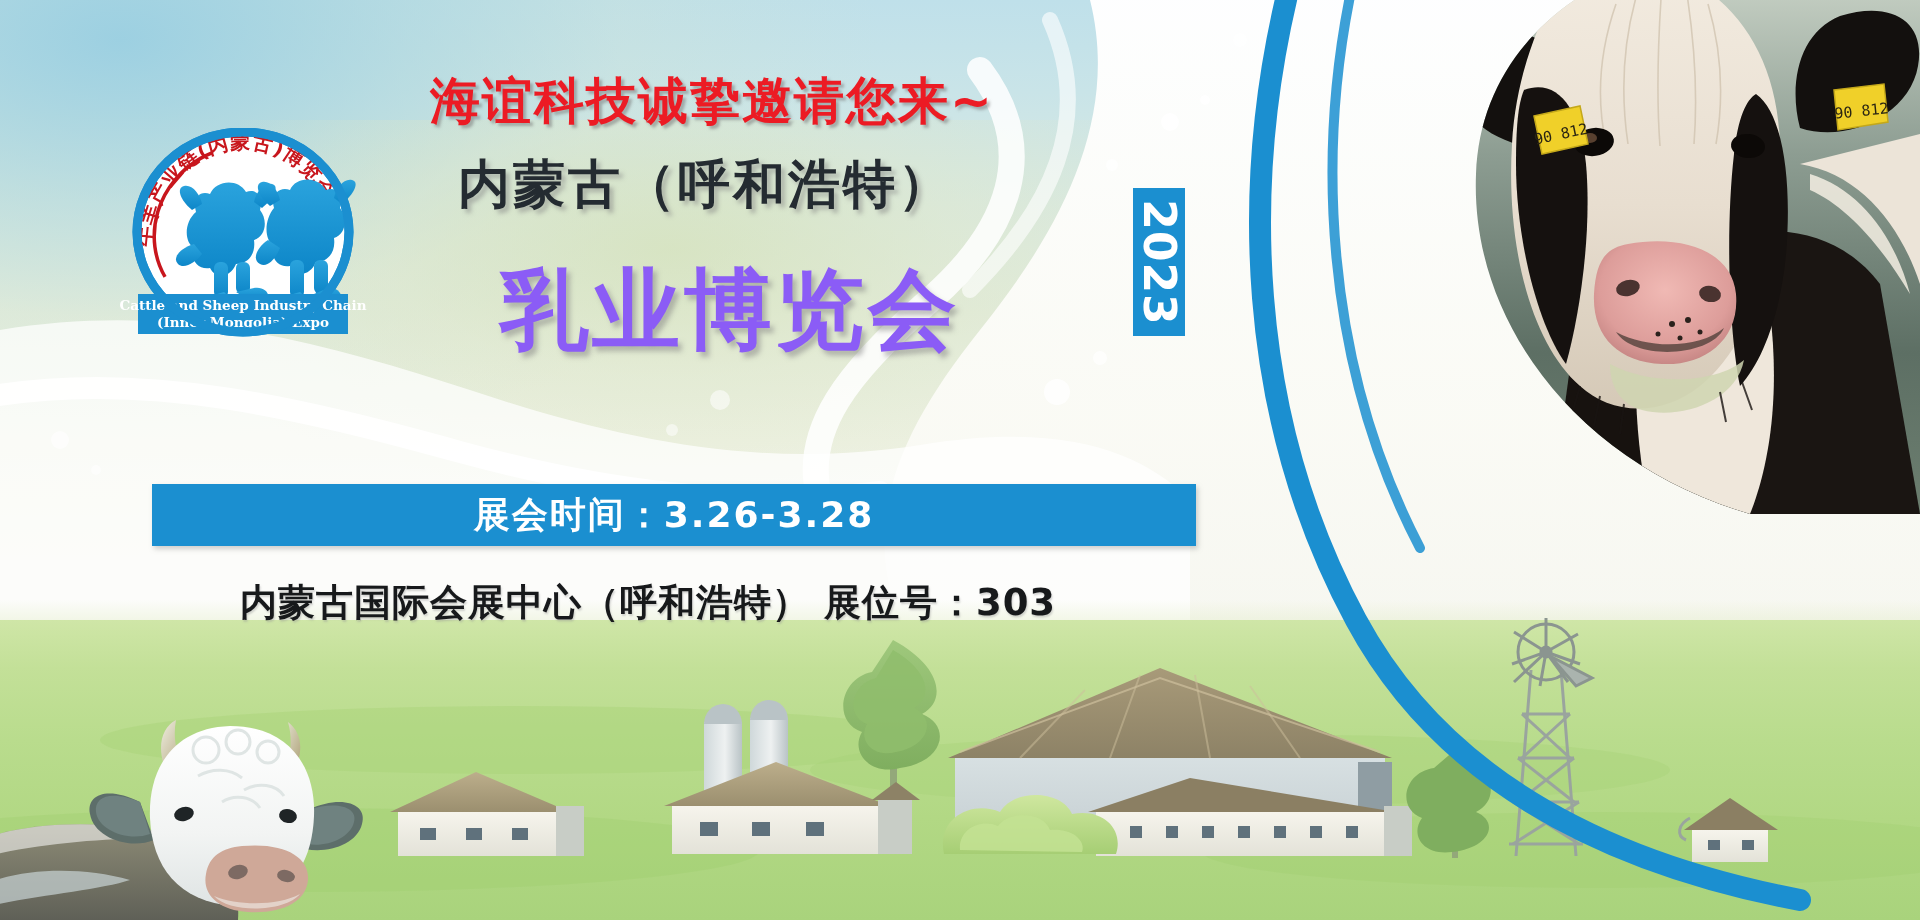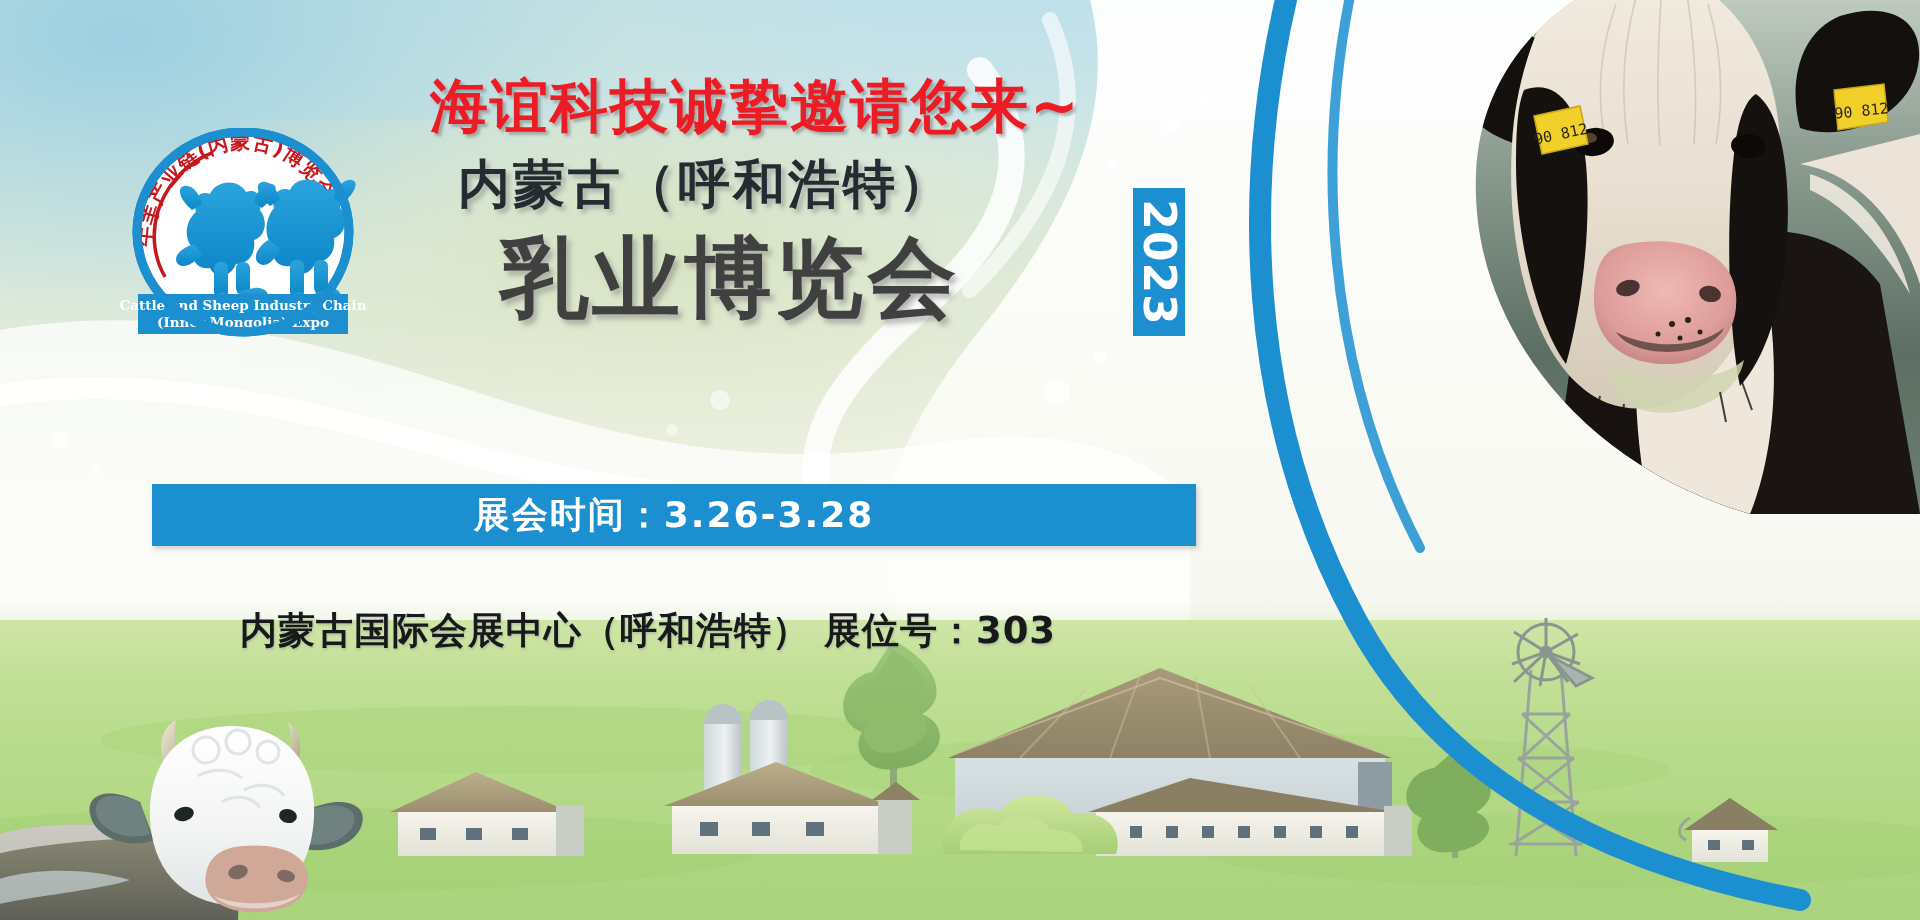--- a/index.html
+++ b/index.html
@@ -71,38 +71,38 @@
 
   
   .logo{
     position:absolute;left:118px;top:128px;
     width:250px;height:216px;
   }
 
   
   .invite{
     position:absolute;left:430px;top:68px;
-    font-size:58px;font-weight:bold;letter-spacing:2px;
+    font-size:50px;font-weight:bold;letter-spacing:2px;
     color:#ec1b24;
     font-family:"DejaVu Sans","Liberation Sans",sans-serif;
     text-shadow:3px 3px 3px rgba(120,120,120,.55);
     white-space:nowrap;
   }
   .title-1{
     position:absolute;left:458px;top:150px;
     font-size:52px;font-weight:bold;letter-spacing:3px;
     color:#242b31;
     font-family:"DejaVu Sans","Liberation Sans",sans-serif;
     text-shadow:4px 4px 4px rgba(130,130,130,.5);
     white-space:nowrap;
   }
   .title-2{
-    position:absolute;left:500px;top:219px;
+    position:absolute;left:500px;top:251px;
     font-size:88px;font-weight:bold;letter-spacing:4px;
-    color:#404040;
+    color:#8b5cf6;
     font-family:"DejaVu Sans","Liberation Sans",sans-serif;
     text-shadow:4px 5px 5px rgba(130,130,130,.5);
     white-space:nowrap;
   }
   .year-badge{
     position:absolute;left:1133px;top:188px;
     width:52px;height:148px;
     background:#1b8fd0;
     display:flex;align-items:center;justify-content:center;
   }
@@ -127,21 +127,20 @@
     white-space:nowrap;
     text-align:right;
   }
   .venue{
     position:absolute;left:240px;top:578px;
     font-size:37px;font-weight:bold;letter-spacing:1px;
     color:#17191b;
     font-family:"DejaVu Sans","Liberation Sans",sans-serif;
     text-shadow:1px 2px 2px rgba(150,150,150,.4);
     white-space:nowrap;
-    margin-top:28px;
   }
 
   
   .farm{position:absolute;left:0;bottom:0;width:1920px;height:420px;pointer-events:none;}
   .whitecow{position:absolute;left:-10px;bottom:0;width:420px;height:230px;}
 </style>
 </head>
 <body>
 
 <div id="banner">

